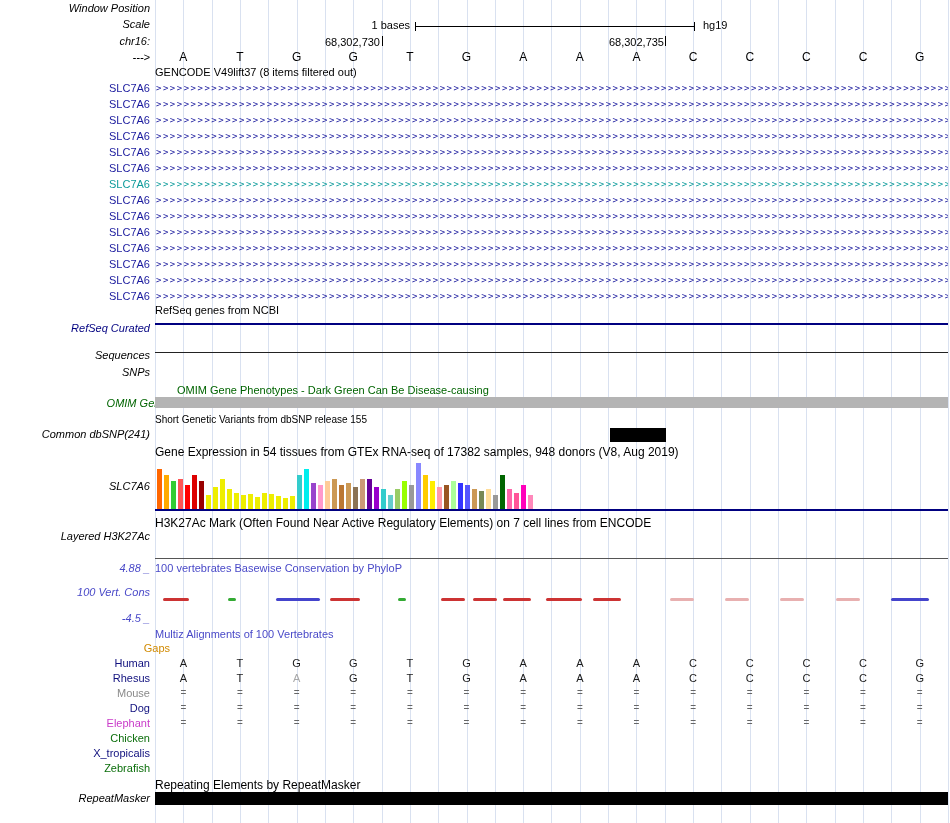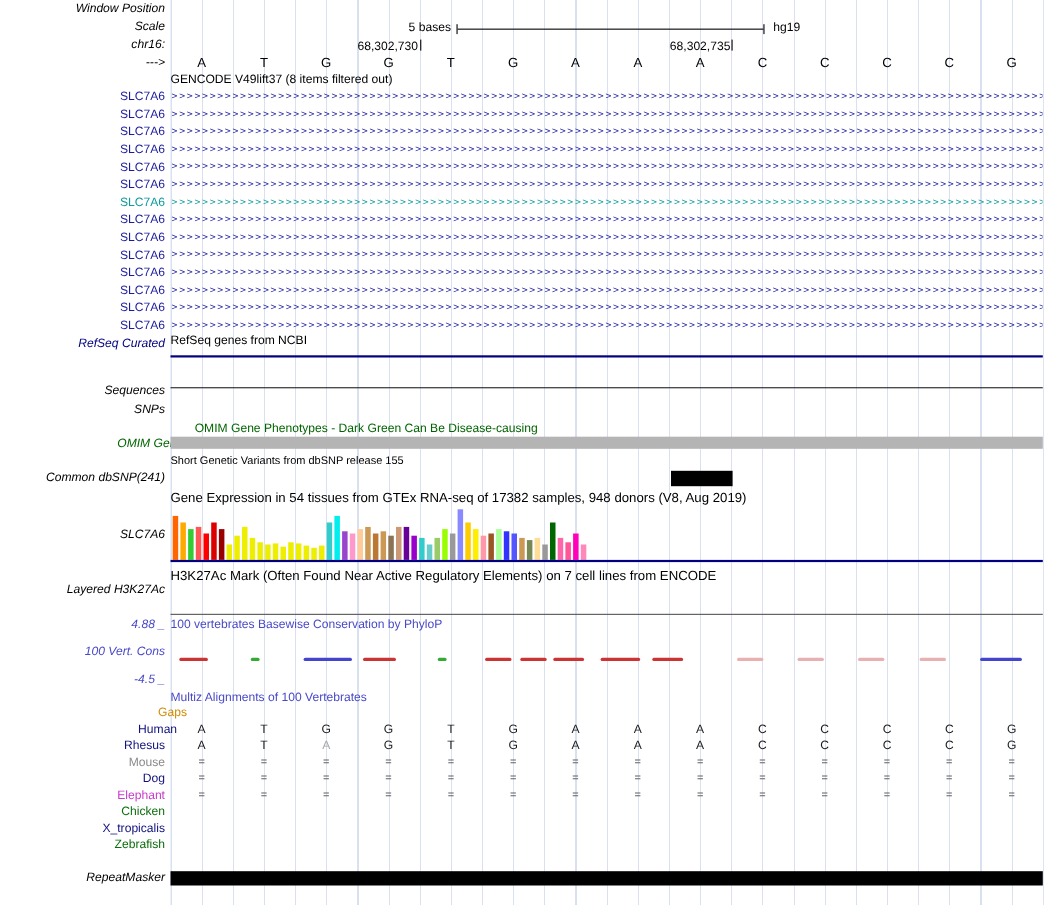--- a/index.html
+++ b/index.html
@@ -42,21 +42,21 @@
 <div class="page">
 
   <div class="grid-layer"></div>
 
 
   <span class="lbl" style="top:2px">Window Position</span>
   <span class="lbl" style="top:18px">Scale</span>
   <span class="lbl" style="top:35px">chr16:</span>
   <span class="lbl" style="top:51px">---&gt;</span>
 
-  <span class="coord" style="left:255px;top:19px;width:155px">5 bases</span>
+  <span class="coord" style="left:255px;top:19px;width:155px">1 bases</span>
   <div class="scalebar"></div>
   <span style="position:absolute;left:703px;top:19px;font-size:11px">hg19</span>
 
   <span class="coord" style="left:232px;top:36px">68,302,730</span>
   <div class="coord-tick" style="left:382px;top:36px"></div>
   <span class="coord" style="left:516px;top:36px">68,302,735</span>
   <div class="coord-tick" style="left:665px;top:36px"></div>
 
   <div class="base-row">
       <span class="base" style="left: 155.321px;">A</span>
@@ -129,21 +129,21 @@
         <span class="row-label" style="color: rgb(27, 27, 158);">SLC7A6</span>
         <span class="arrows" style="color: rgb(27, 27, 158);">&gt;&gt;&gt;&gt;&gt;&gt;&gt;&gt;&gt;&gt;&gt;&gt;&gt;&gt;&gt;&gt;&gt;&gt;&gt;&gt;&gt;&gt;&gt;&gt;&gt;&gt;&gt;&gt;&gt;&gt;&gt;&gt;&gt;&gt;&gt;&gt;&gt;&gt;&gt;&gt;&gt;&gt;&gt;&gt;&gt;&gt;&gt;&gt;&gt;&gt;&gt;&gt;&gt;&gt;&gt;&gt;&gt;&gt;&gt;&gt;&gt;&gt;&gt;&gt;&gt;&gt;&gt;&gt;&gt;&gt;&gt;&gt;&gt;&gt;&gt;&gt;&gt;&gt;&gt;&gt;&gt;&gt;&gt;&gt;&gt;&gt;&gt;&gt;&gt;&gt;&gt;&gt;&gt;&gt;&gt;&gt;&gt;&gt;&gt;&gt;&gt;&gt;&gt;&gt;&gt;&gt;&gt;&gt;&gt;&gt;&gt;&gt;&gt;&gt;&gt;&gt;&gt;&gt;&gt;&gt;&gt;&gt;&gt;&gt;&gt;&gt;&gt;&gt;&gt;&gt;&gt;&gt;&gt;&gt;&gt;&gt;&gt;&gt;&gt;&gt;&gt;&gt;&gt;&gt;&gt;&gt;&gt;&gt;&gt;&gt;&gt;&gt;&gt;&gt;&gt;&gt;&gt;&gt;&gt;&gt;&gt;&gt;&gt;&gt;&gt;&gt;&gt;&gt;&gt;&gt;&gt;&gt;&gt;&gt;&gt;&gt;&gt;&gt;&gt;&gt;&gt;&gt;&gt;&gt;&gt;&gt;&gt;&gt;&gt;&gt;&gt;&gt;&gt;&gt;&gt;&gt;&gt;&gt;&gt;&gt;&gt;&gt;&gt;&gt;&gt;&gt;&gt;&gt;&gt;&gt;&gt;&gt;&gt;&gt;&gt;&gt;&gt;&gt;&gt;&gt;</span>
       </div>
       <div class="gene-row" style="top: 290px;">
         <span class="row-label" style="color: rgb(27, 27, 158);">SLC7A6</span>
         <span class="arrows" style="color: rgb(27, 27, 158);">&gt;&gt;&gt;&gt;&gt;&gt;&gt;&gt;&gt;&gt;&gt;&gt;&gt;&gt;&gt;&gt;&gt;&gt;&gt;&gt;&gt;&gt;&gt;&gt;&gt;&gt;&gt;&gt;&gt;&gt;&gt;&gt;&gt;&gt;&gt;&gt;&gt;&gt;&gt;&gt;&gt;&gt;&gt;&gt;&gt;&gt;&gt;&gt;&gt;&gt;&gt;&gt;&gt;&gt;&gt;&gt;&gt;&gt;&gt;&gt;&gt;&gt;&gt;&gt;&gt;&gt;&gt;&gt;&gt;&gt;&gt;&gt;&gt;&gt;&gt;&gt;&gt;&gt;&gt;&gt;&gt;&gt;&gt;&gt;&gt;&gt;&gt;&gt;&gt;&gt;&gt;&gt;&gt;&gt;&gt;&gt;&gt;&gt;&gt;&gt;&gt;&gt;&gt;&gt;&gt;&gt;&gt;&gt;&gt;&gt;&gt;&gt;&gt;&gt;&gt;&gt;&gt;&gt;&gt;&gt;&gt;&gt;&gt;&gt;&gt;&gt;&gt;&gt;&gt;&gt;&gt;&gt;&gt;&gt;&gt;&gt;&gt;&gt;&gt;&gt;&gt;&gt;&gt;&gt;&gt;&gt;&gt;&gt;&gt;&gt;&gt;&gt;&gt;&gt;&gt;&gt;&gt;&gt;&gt;&gt;&gt;&gt;&gt;&gt;&gt;&gt;&gt;&gt;&gt;&gt;&gt;&gt;&gt;&gt;&gt;&gt;&gt;&gt;&gt;&gt;&gt;&gt;&gt;&gt;&gt;&gt;&gt;&gt;&gt;&gt;&gt;&gt;&gt;&gt;&gt;&gt;&gt;&gt;&gt;&gt;&gt;&gt;&gt;&gt;&gt;&gt;&gt;&gt;&gt;&gt;&gt;&gt;&gt;&gt;&gt;&gt;&gt;&gt;&gt;&gt;</span>
       </div>
     </div>
 
   <div class="title" style="top:304px">RefSeq genes from NCBI</div>
-  <span class="lbl" style="top:306px;color:#000080">RefSeq Curated</span>
+  <span class="lbl" style="top:322px;color:#000080">RefSeq Curated</span>
   <div class="hline" style="top:323px;height:2px;background:#000080"></div>
 
   <span class="lbl" style="top:349px">Sequences</span>
   <div class="hline" style="top:352px;height:1px;background:#222"></div>
   <span class="lbl" style="top:366px">SNPs</span>
 
   <div class="title t-green" style="top:384px">OMIM Gene Phenotypes - Dark Green Can Be Disease-causing</div>
   <span class="lbl t-green" style="top:397px">OMIM Genes</span>
   <div class="hline" style="top:397px;height:11px;background:#b4b4b4"></div>
 
@@ -236,21 +236,21 @@
       <div class="cons-mark" style="left: 681px; width: 24px; background: rgb(232, 176, 176);"></div>
       <div class="cons-mark" style="left: 736px; width: 38px; background: rgb(68, 68, 204);"></div>
     </div>
 
   <div class="title t-blue" style="top:628px">Multiz Alignments of 100 Vertebrates</div>
   <div>
       <div class="mz-row" style="top: 641px;">
         <span class="row-label" style="color: rgb(209, 138, 0); margin-left: 20px;">Gaps</span>
       </div>
       <div class="mz-row" style="top: 656px;">
-        <span class="row-label" style="color: rgb(16, 16, 126); margin-left: 11px;">Human</span>
+        <span class="row-label" style="color: rgb(16, 16, 126);">Human</span>
         <span class="mz-cell" style="left: 155.321px;">A</span>
         <span class="mz-cell" style="left: 211.964px;">T</span>
         <span class="mz-cell" style="left: 268.607px;">G</span>
         <span class="mz-cell" style="left: 325.25px;">G</span>
         <span class="mz-cell" style="left: 381.893px;">T</span>
         <span class="mz-cell" style="left: 438.536px;">G</span>
         <span class="mz-cell" style="left: 495.179px;">A</span>
         <span class="mz-cell" style="left: 551.821px;">A</span>
         <span class="mz-cell" style="left: 608.464px;">A</span>
         <span class="mz-cell" style="left: 665.107px;">C</span>
@@ -331,16 +331,17 @@
         <span class="row-label" style="color: rgb(11, 110, 11);">Chicken</span>
       </div>
       <div class="mz-row" style="top: 746px;">
         <span class="row-label" style="color: rgb(16, 16, 126);">X_tropicalis</span>
       </div>
       <div class="mz-row" style="top: 761px;">
         <span class="row-label" style="color: rgb(11, 110, 11);">Zebrafish</span>
       </div>
     </div>
 
+  <div class="title t12" style="top:778px">Repeating Elements by RepeatMasker</div>
   <span class="lbl" style="top:792px">RepeatMasker</span>
   <div class="hline" style="top:792px;height:13px;background:#000"></div>
 
 </div>
 
 </body></html>

